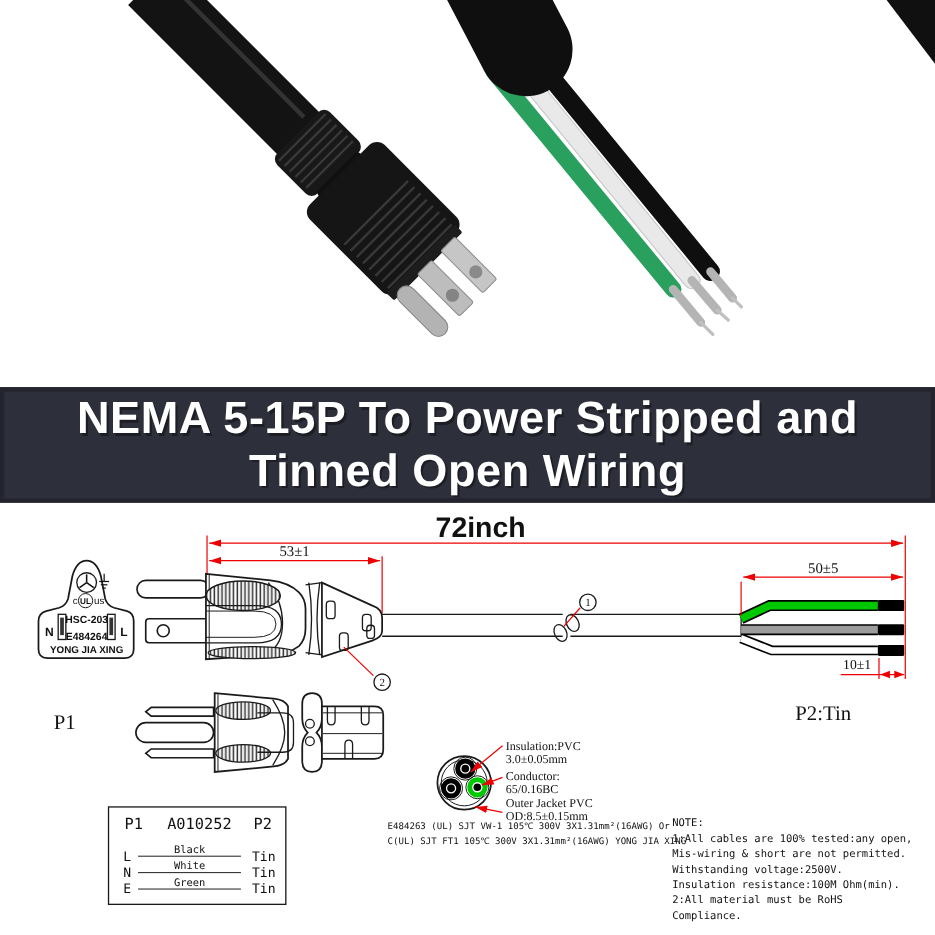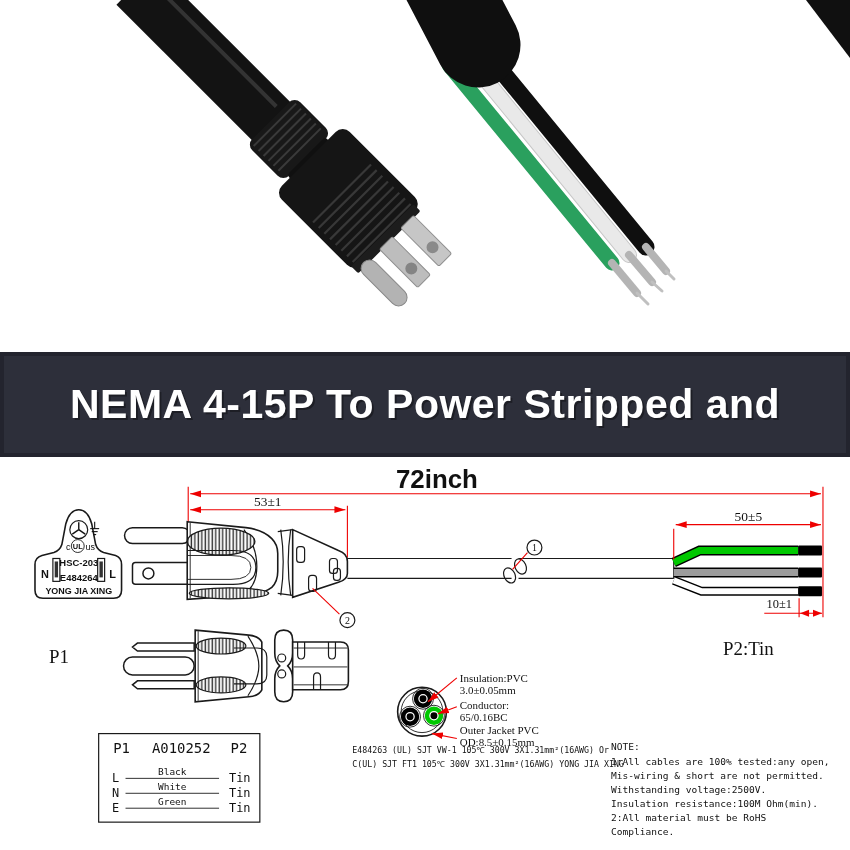--- a/index.html
+++ b/index.html
@@ -79,21 +79,22 @@
         <line x1="637" y1="293" x2="648" y2="304" stroke="#c0c0c0" stroke-width="3"></line>
         <line x1="629" y1="255" x2="652" y2="282" stroke="#b4b4b4" stroke-width="8"></line>
         <line x1="652" y1="282" x2="662" y2="291" stroke="#c0c0c0" stroke-width="3"></line>
         <line x1="646" y1="247" x2="666" y2="271" stroke="#b4b4b4" stroke-width="8"></line>
         <line x1="666" y1="271" x2="674" y2="279" stroke="#c0c0c0" stroke-width="3"></line>
       </g>
     </g>
   </svg>
 
   <div id="banner">
-    <div class="t">NEMA 4-15P To Power Stripped and</div>
+    <div class="t">NEMA 5-15P To Power Stripped and</div>
+    <div class="t">Tinned Open Wiring</div>
   </div>
 
   <svg id="diagramArea" viewBox="0 455 850 395" width="850" height="393">
     <defs>
       <marker id="ae" markerWidth="12" markerHeight="8" refX="11" refY="4" orient="auto" markerUnits="userSpaceOnUse">
         <path d="M11,4 L0,0.6 L0,7.4 Z" fill="#ee0000"></path>
         </marker>
       <marker id="as" markerWidth="12" markerHeight="8" refX="1" refY="4" orient="auto" markerUnits="userSpaceOnUse">
         <path d="M1,4 L12,0.6 L12,7.4 Z" fill="#ee0000"></path>
         </marker>

